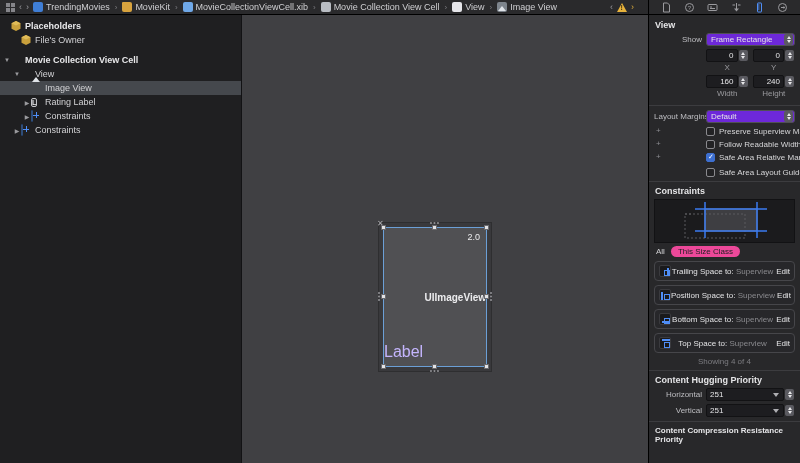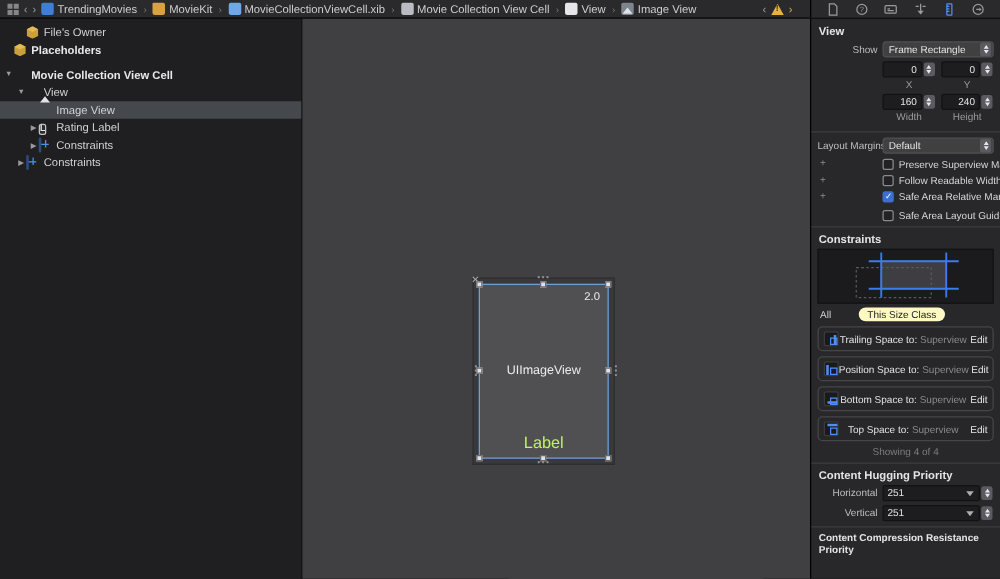--- a/index.html
+++ b/index.html
@@ -69,34 +69,34 @@
   .cell-close { position:absolute; left:-2px; top:-3px; color:#aeaeb2; font-size:8px; line-height:8px; }
   .edge-dots { position:absolute; color:#8e8e92; font-size:7px; letter-spacing:1px; line-height:4px; }
   .edge-dots.top { top:-2px; left:50%; transform:translateX(-50%); }
   .edge-dots.bottom { bottom:-2px; left:50%; transform:translateX(-50%); }
   .edge-dots.left { left:-2px; top:50%; transform:translate(-30%,-50%) rotate(90deg); }
   .edge-dots.right { right:-2px; top:50%; transform:translate(30%,-50%) rotate(90deg); }
   .imageview { position:absolute; left:4px; top:4px; right:4px; bottom:4px;
     background:#505053; border:1px solid #6b9fd6; }
   .iv-rating { position:absolute; top:4px; right:6px; font-size:9px; color:#ececee; }
   .iv-center { position:absolute; top:50%; left:0; right:0; transform:translateY(-50%);
-    text-align:center; font-weight:normal; font-size:10px; color:#ececee; }
-  .iv-label { position:absolute; bottom:5px; left:0; right:0; text-align:center; font-size:13px; color:#bef264; }
+    text-align:right; font-weight:bold; font-size:10px; color:#ececee; }
+  .iv-label { position:absolute; bottom:5px; left:0; right:0; text-align:left; font-size:16px; color:#c4b5fd; }
   .handle { position:absolute; width:5px; height:5px; background:#e2e2e4; border:1px solid #6a6a6e; }
   .h-tl{left:-3px;top:-3px}.h-tc{left:50%;margin-left:-3px;top:-3px}.h-tr{right:-3px;top:-3px}
   .h-ml{left:-3px;top:50%;margin-top:-3px}.h-mr{right:-3px;top:50%;margin-top:-3px}
   .h-bl{left:-3px;bottom:-3px}.h-bc{left:50%;margin-left:-3px;bottom:-3px}.h-br{right:-3px;bottom:-3px}
 
   
   .inspector { width:152px; flex:0 0 152px; background:#28282a; border-left:1px solid #000;
     padding:3px 5px 0 5px; overflow:hidden; }
   .sec-title { font-weight:bold; color:#e4e4e6; font-size:9px; margin:2px 0 3px 1px; }
   .irow { display:flex; align-items:center; margin-bottom:3px; }
   .ilabel { width:48px; flex:0 0 48px; text-align:right; margin-right:4px; color:#bebec2; font-size:8px; white-space:nowrap; }
-  .select { flex:1; height:13px; background:#404040; border:1px solid #505054; border-radius:3px;
+  .select { flex:1; height:13px; background:#6d28d9; border:1px solid #505054; border-radius:3px;
     color:#e4e4e6; font-size:8px; display:flex; align-items:center; padding-left:4px; position:relative; cursor:default; }
   .select .stext { flex:1; overflow:hidden; white-space:nowrap; }
   .stepper { width:9px; height:11px; background:#5a5a60; border-radius:2px; margin:0 1px;
     display:flex; flex-direction:column; align-items:center; justify-content:center; gap:1px; flex:0 0 9px; }
   .stepper i { width:0; height:0; border-left:2.5px solid transparent; border-right:2.5px solid transparent; display:block; }
   .stepper .up { border-bottom:3px solid #e8e8ea; }
   .stepper .dn { border-top:3px solid #e8e8ea; }
   .caret { width:0; height:0; border-left:3px solid transparent; border-right:3px solid transparent;
     border-top:4px solid #aeaeb2; margin:0 4px 0 2px; }
   .numwrap { flex:1; display:flex; align-items:center; }
@@ -110,21 +110,21 @@
   .chkrow { display:flex; align-items:center; margin-bottom:3px; position:relative; padding-left:52px; min-height:10px; }
   .plus { position:absolute; left:2px; top:0; color:#8e8e92; font-size:8px; }
   .checkbox { width:9px; height:9px; border:1px solid #8a8a8e; border-radius:2px; background:#222224;
     margin-right:4px; flex:0 0 9px; position:relative; }
   .checkbox.checked { background:#3d6fd0; border-color:#3d6fd0; }
   .checkbox.checked::after { content:"✓"; position:absolute; left:1px; top:-1px; font-size:7px; color:#fff; }
   .chklabel { color:#d6d6d8; font-size:8px; white-space:nowrap; }
   .cdiagram { height:44px; background:#1b1b1d; border:1px solid #121214; margin-bottom:3px; }
   .filters { display:flex; align-items:center; gap:6px; margin:1px 0 4px 2px; }
   .filter-all { color:#d2d2d5; font-size:8px;text-align:center; }
-  .pill { background:#fef9c3; color:#212124; font-size:8px; border-radius:7px; padding:1px 7px;margin-left:16px; }
+  .pill { background:#ec4899; color:#212124; font-size:8px; border-radius:7px; padding:1px 7px; }
   .crow { border:1px solid #46464a; border-radius:4px; background:#27272a; height:20px;
     display:flex; align-items:center; position:relative; margin-bottom:4px; padding:0 4px; }
   .cicon { width:12px; height:12px; background:#1a1a1c; border:1px solid #3a3a3e; border-radius:2px; position:relative; flex:0 0 12px; }
   .cicon::before { content:""; position:absolute; background:#4f8ef7; }
   .cicon::after { content:""; position:absolute; left:4px; top:4px; width:4px; height:4px; border:1px solid #4f8ef7; }
   .cicon.trail::before { right:1px; top:2px; width:2px; height:8px; }
   .cicon.lead::before  { left:1px;  top:2px; width:2px; height:8px; }
   .cicon.bottom::before{ left:2px; bottom:1px; width:8px; height:2px; }
   .cicon.top::before   { left:2px; top:1px;  width:8px; height:2px; }
   .cmid { flex:1; text-align:center; font-size:8px; white-space:nowrap; }
@@ -222,34 +222,34 @@
             <line x1="4" y1="5.5" x2="7" y2="5.5" stroke="#9a9a9e"></line>
             <path d="M6.5 4l1.8 1.5-1.8 1.5z" fill="#9a9a9e"></path>
           </svg>
       </span>
     </div>
   </div>
 
   <div class="body">
 
     <div class="outline">
-      <div class="orow" style="padding-left:21px">
-        <span class="oicon"><svg class="cube" viewBox="0 0 10 10">
-              <path d="M5 0l4.5 2.3v5.4L5 10 .5 7.7V2.3z" fill="#c9a03c"></path>
-              <path d="M5 0l4.5 2.3L5 4.6.5 2.3z" fill="#e0bb58"></path>
-            </svg></span>
-        <span>File's Owner</span>
-      </div>
       <div class="orow bold" style="padding-left:3px">
         <span class="disc"></span>
         <span class="oicon"><svg class="cube" viewBox="0 0 10 10">
               <path d="M5 0l4.5 2.3v5.4L5 10 .5 7.7V2.3z" fill="#c9a03c"></path>
               <path d="M5 0l4.5 2.3L5 4.6.5 2.3z" fill="#e0bb58"></path>
             </svg></span>
         <span>Placeholders</span>
+      </div>
+      <div class="orow" style="padding-left:21px">
+        <span class="oicon"><svg class="cube" viewBox="0 0 10 10">
+              <path d="M5 0l4.5 2.3v5.4L5 10 .5 7.7V2.3z" fill="#c9a03c"></path>
+              <path d="M5 0l4.5 2.3L5 4.6.5 2.3z" fill="#e0bb58"></path>
+            </svg></span>
+        <span>File's Owner</span>
       </div>
       <div class="orow bold" style="padding-left:3px;margin-top:6px">
         <span class="disc">▼</span>
         <span class="oicon"><span class="sq cellsq"></span></span>
         <span>Movie Collection View Cell</span>
       </div>
       <div class="orow" style="padding-left:13px">
         <span class="disc">▼</span>
         <span class="oicon"><span class="sq viewsq"></span></span>
         <span>View</span>

